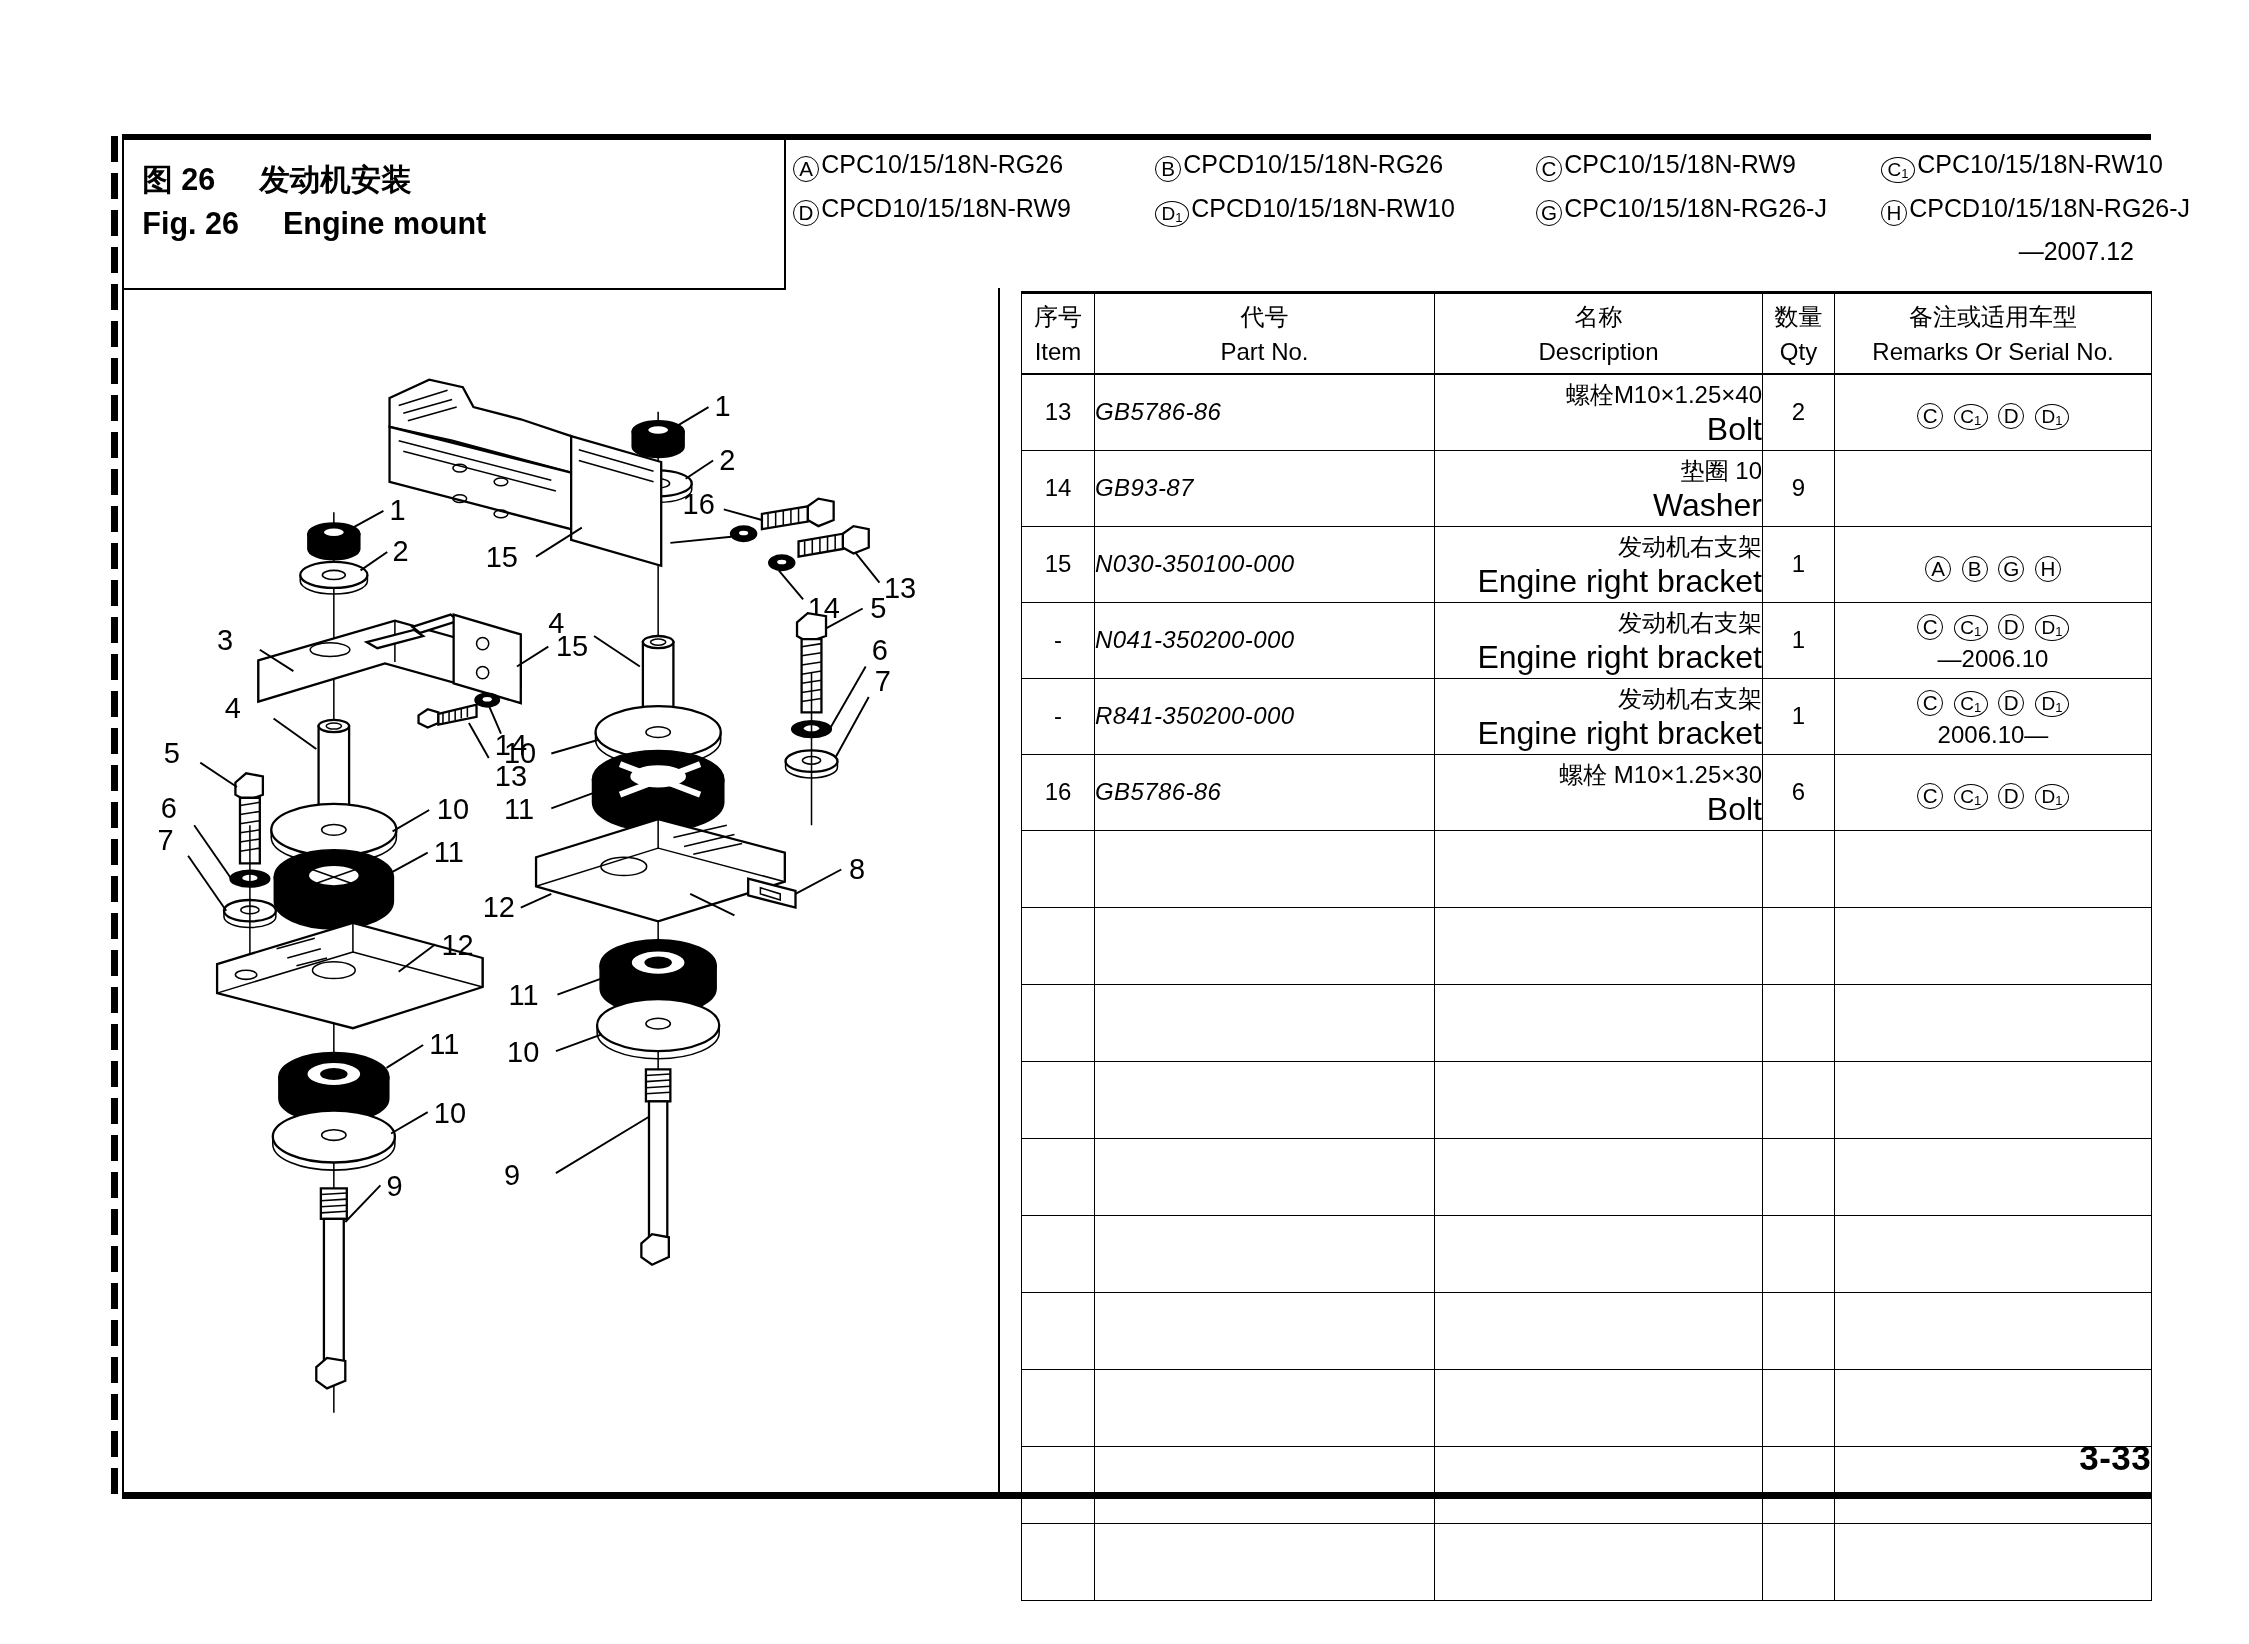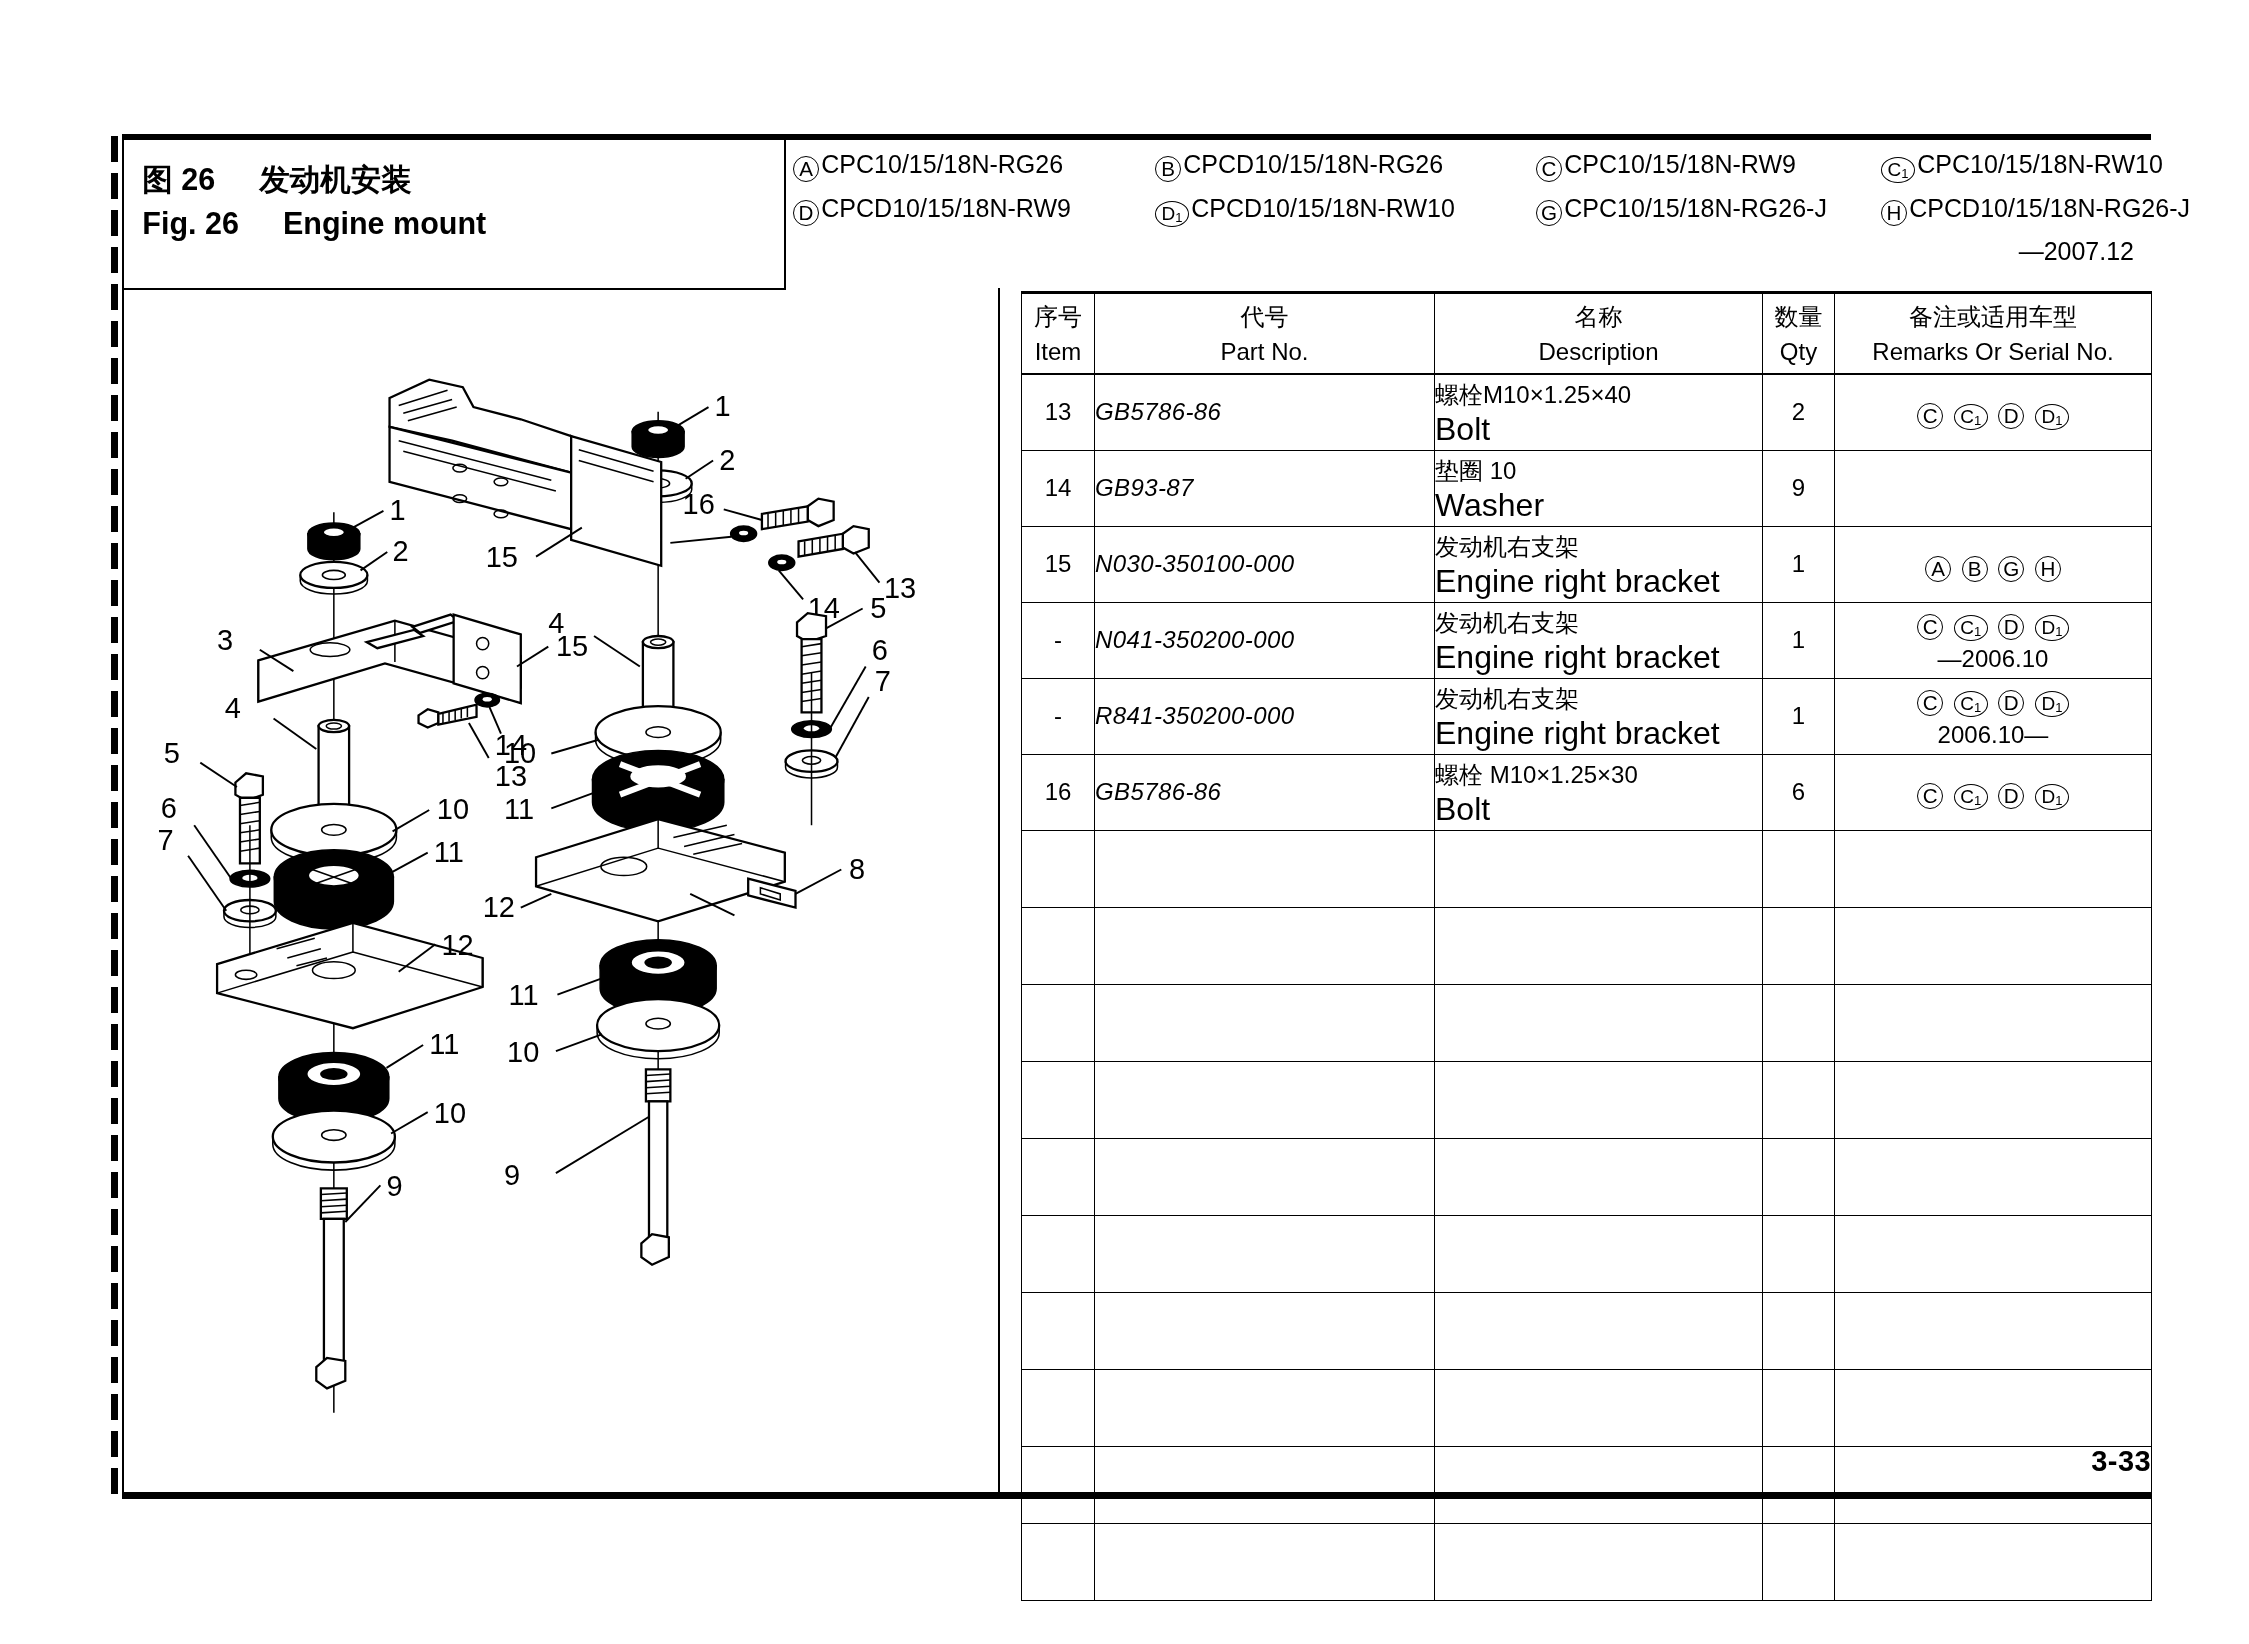--- a/index.html
+++ b/index.html
@@ -201,39 +201,39 @@
     text-align: center;
     font-weight: normal;
     line-height: 35px;
     margin-top: 44px;
   }
   th .cn { display: block; font-size: 24px; }
   th .en { display: block; font-size: 24px; }
 
   td.item   { text-align: center; font-size: 25px; }
   td.part   { text-align: left;   padding-left: 18.3px; font-size: 25px; letter-spacing: 0.4px; font-style: italic;}
-  td.desc   { text-align: left;   padding-left: 17px; line-height: 35px; }
+  td.desc   { text-align: right;   padding-left: 17px; line-height: 35px; }
   td.desc .cn { display: block; font-size: 24px; }
   td.desc .en { display: block; font-size: 32px; }
   td.qty    { text-align: center; font-size: 25px; }
   td.rem    { text-align: center; line-height: 35px; }
   td.rem .codes { display: block; white-space: nowrap; }
   td.rem .codes .circ { margin: 0 5.3px; }
   td.rem .serial { display: block; font-size: 24px; }
 
   tr.data-row { height: 76px; }
   tr.empty-row { height: 76px; }
   tr.empty-row td { height: 76px; }
 
   
   .page-number {
     position: absolute;
     right: 99px;
     bottom: 72px;
-    font-size: 29px;
+    font-size: 35px;
     font-weight: bold;
     letter-spacing: 0.4px;
   }
 
   
 </style>
 </head>
 <body>
 
 <div id="page">

